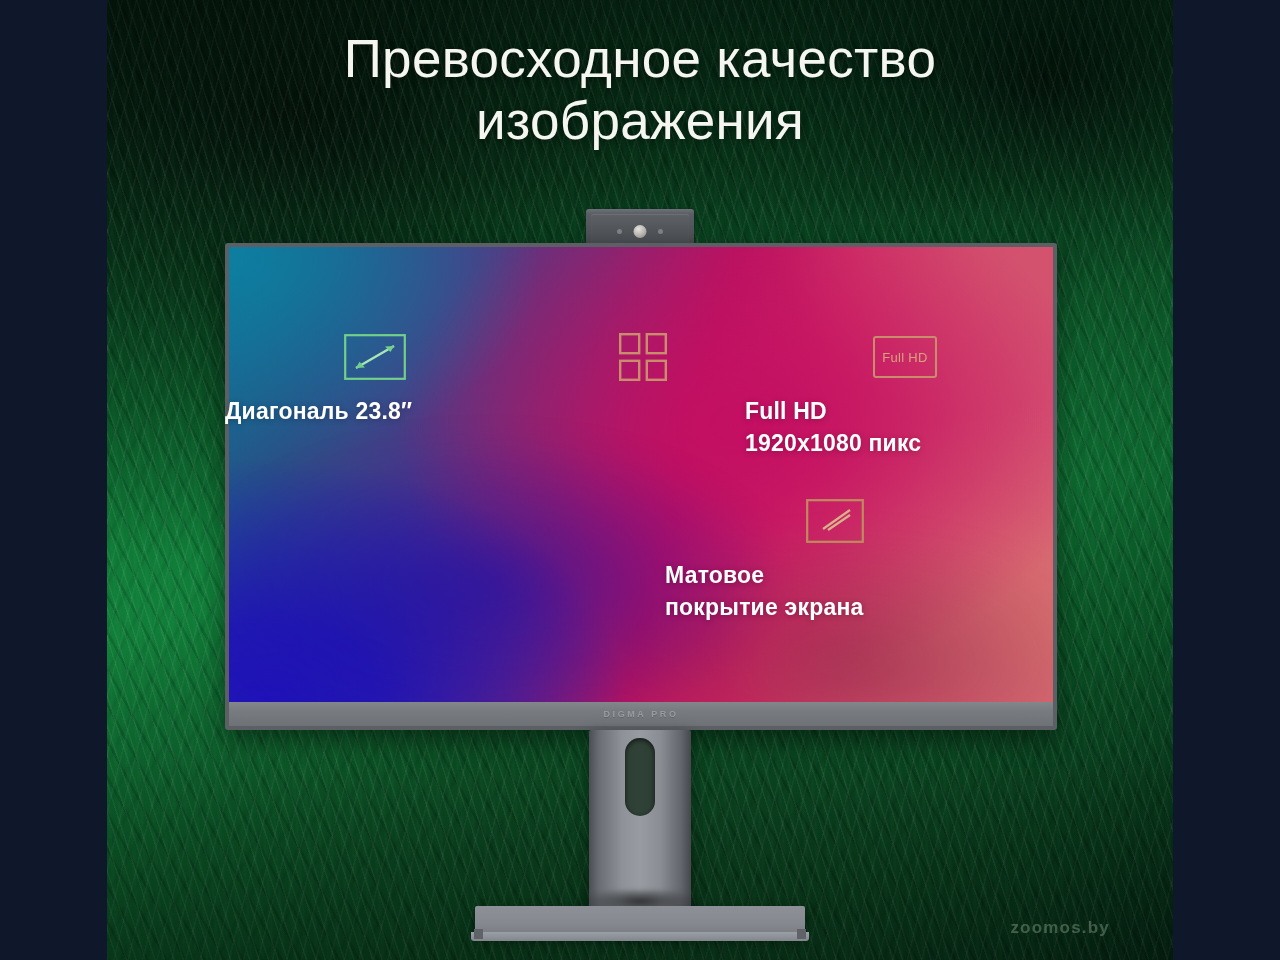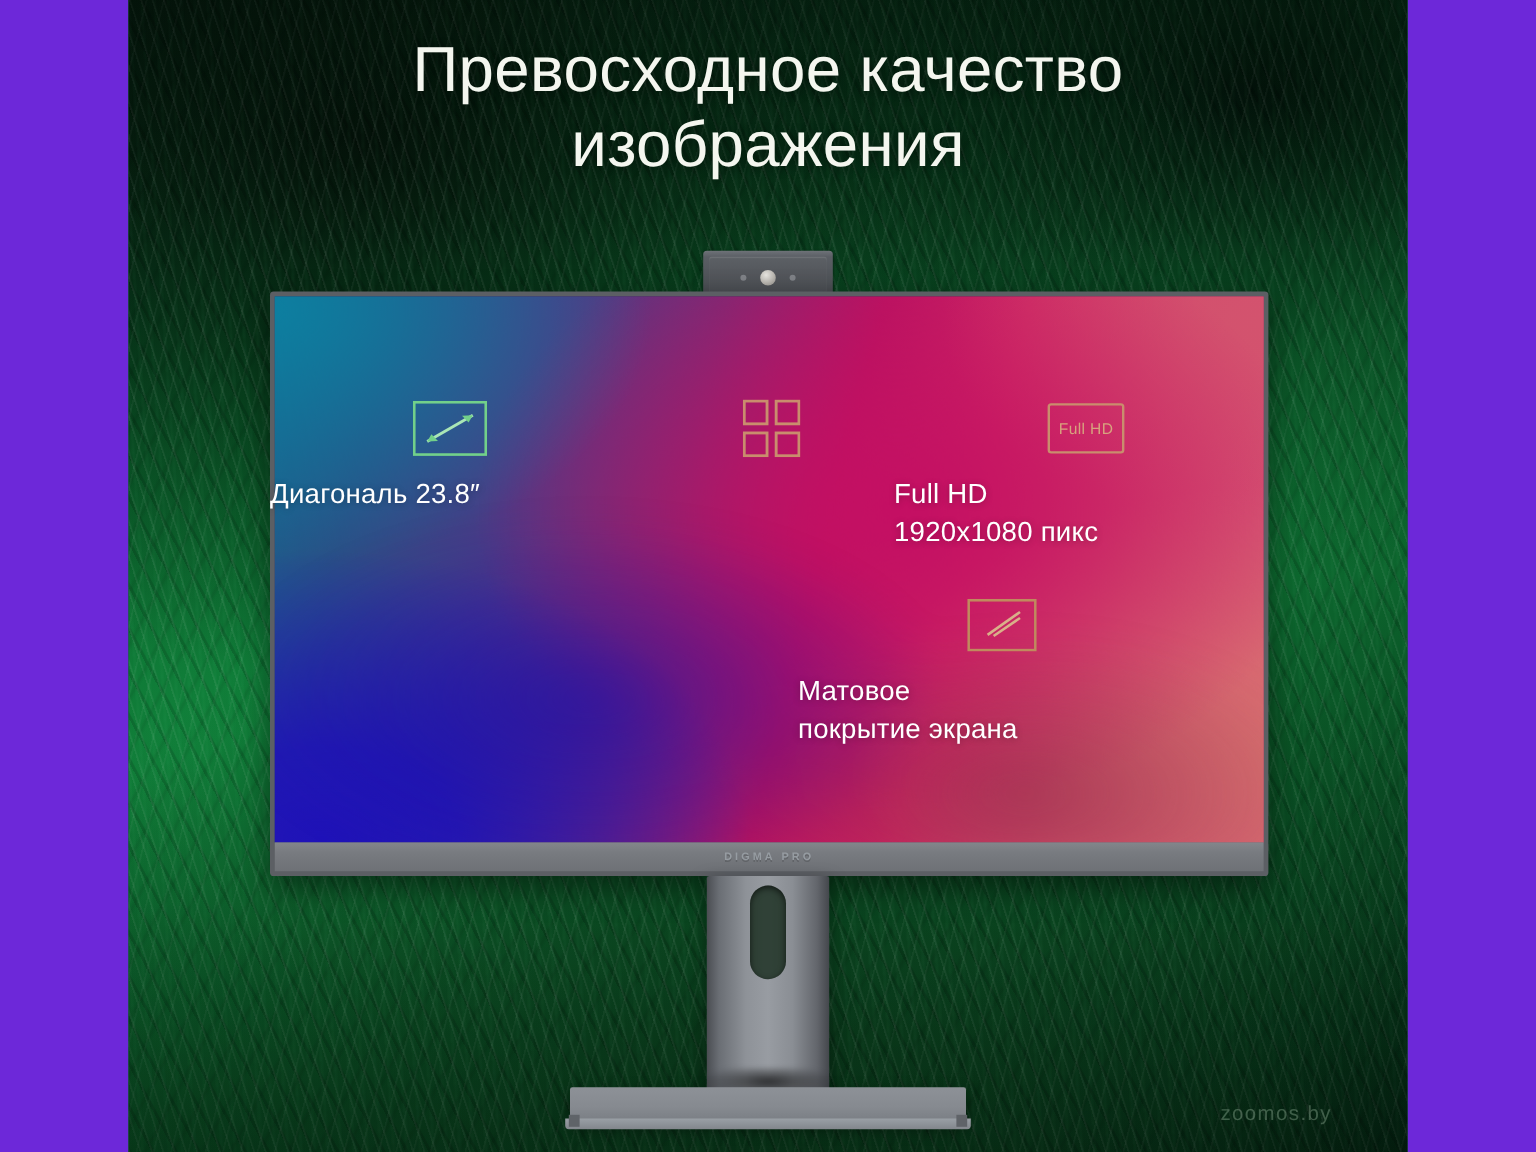--- a/index.html
+++ b/index.html
@@ -12,21 +12,21 @@
     height: 960px;
     overflow: hidden;
     font-family: "Liberation Sans", sans-serif;
   }
 
   
   #stage {
     position: relative;
     width: 1280px;
     height: 960px;
-    background: #6d28d9;
+    background: #0f172a;
   }
 
   
   .backdrop {
     position: absolute;
     left: 107px;
     top: 0;
     width: 1066px;
     height: 960px;
     overflow: hidden;
@@ -267,21 +267,21 @@
   .feature .ficon {
     height: 56px;
     display: flex;
     align-items: center;
     justify-content: center;
     margin-bottom: 10px;
   }
   .feature .flabel {
     font-size: 23px;
     line-height: 32px;
-    font-weight: 400;
+    font-weight: 700;
     letter-spacing: 0.2px;
     white-space: pre-line;
     text-shadow: 0 1px 6px rgba(0,0,0,0.28);
   }
 
   .f-diagonal { left: 150px; top: 86px; width: 300px; }
   .f-matrix   { left: 418px; top: 86px; width: 280px; }
   .f-fullhd   { left: 680px; top: 86px; width: 320px; }
   .f-angles   { left: 258px; top: 258px; width: 300px; }
   .f-matte    { left: 610px; top: 250px; width: 340px; }
@@ -302,21 +302,21 @@
   }
 
   
   .watermark {
     position: absolute;
     right: 170px;
     bottom: 22px;
     font-size: 17px;
     letter-spacing: 1.2px;
     color: rgba(196,226,200,0.30);
-    font-weight: 400;
+    font-weight: 700;
   }
 </style>
 </head>
 <body>
 
 <div id="stage">
 
   <div class="backdrop">
     <div class="bd-layer bd-base"></div>
     <div class="bd-layer bd-fibers"></div>

